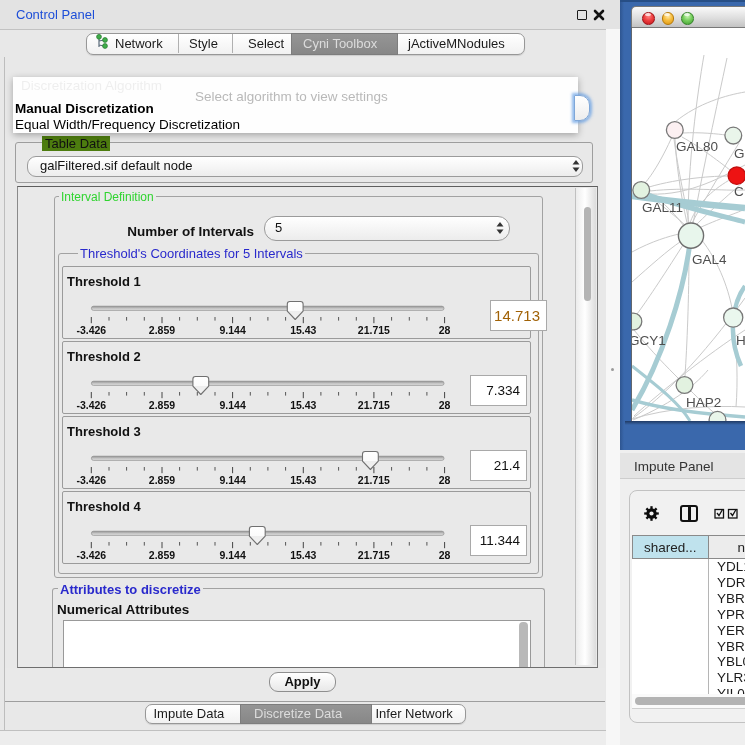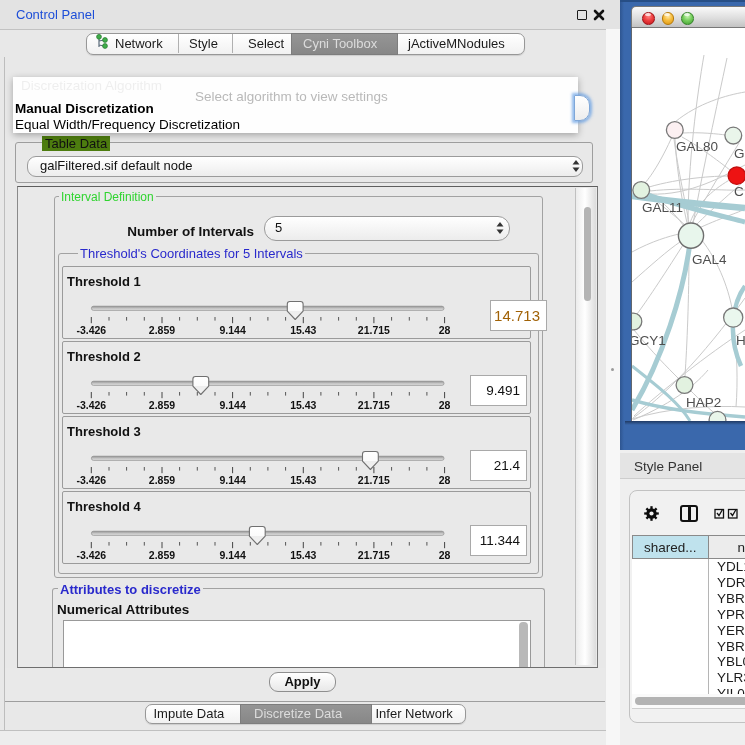--- a/index.html
+++ b/index.html
@@ -149,21 +149,21 @@
       <text x="28.3" y="38.5" text-anchor="middle" font-family="Liberation Sans, sans-serif" font-size="10.5" font-weight="bold" fill="#111">-3.426</text>
       <text x="99.0" y="38.5" text-anchor="middle" font-family="Liberation Sans, sans-serif" font-size="10.5" font-weight="bold" fill="#111">2.859</text>
       <text x="169.6" y="38.5" text-anchor="middle" font-family="Liberation Sans, sans-serif" font-size="10.5" font-weight="bold" fill="#111">9.144</text>
       <text x="240.3" y="38.5" text-anchor="middle" font-family="Liberation Sans, sans-serif" font-size="10.5" font-weight="bold" fill="#111">15.43</text>
       <text x="310.9" y="38.5" text-anchor="middle" font-family="Liberation Sans, sans-serif" font-size="10.5" font-weight="bold" fill="#111">21.715</text>
       <text x="381.6" y="38.5" text-anchor="middle" font-family="Liberation Sans, sans-serif" font-size="10.5" font-weight="bold" fill="#111">28</text>
       <g transform="translate(137.8,13.3)">
         <path d="M -5.3,-6.8 L 5.3,-6.8 A 2.6,2.6 0 0 1 7.9,-4.2 L 7.9,2.8 L 0,11.2 L -7.9,2.8 L -7.9,-4.2 A 2.6,2.6 0 0 1 -5.3,-6.8 Z" fill="url(#thm)" stroke="#707070" stroke-width="1.1" stroke-linejoin="round"></path>
       </g>
     </svg>
-    <div style="position:absolute;left:407px;top:33px;width:49px;height:29px;background:#fff;border:1.5px solid #a9a9a9;font-size:13.5px;color:#111;text-align:right;line-height:29px;padding-right:6px;">9.491</div>
+    <div style="position:absolute;left:407px;top:33px;width:49px;height:29px;background:#fff;border:1.5px solid #a9a9a9;font-size:13.5px;color:#111;text-align:right;line-height:29px;padding-right:6px;">7.334</div>
   </div>
 <div style="position:absolute;left:62px;top:416px;width:467px;height:71px;border:1px solid #9b9b9b;border-radius:2px;">
     <div style="position:absolute;left:4px;top:7px;font-weight:bold;font-size:13px;color:#111;">Threshold 3</div>
     <svg width="469" height="44" style="position:absolute;left:0;top:28px;overflow:visible">
       <rect x="28.4" y="11.2" width="352.6" height="4.2" rx="2.1" fill="url(#trk)" stroke="#8f8f8f" stroke-width="0.7"></rect>
       <line x1="28.3" y1="22" x2="28.3" y2="28.2" stroke="#444" stroke-width="1"></line>
       <line x1="46.0" y1="22" x2="46.0" y2="25.6" stroke="#555" stroke-width="1"></line>
       <line x1="63.6" y1="22" x2="63.6" y2="25.6" stroke="#555" stroke-width="1"></line>
       <line x1="81.3" y1="22" x2="81.3" y2="25.6" stroke="#555" stroke-width="1"></line>
       <line x1="99.0" y1="22" x2="99.0" y2="28.2" stroke="#444" stroke-width="1"></line>
@@ -341,21 +341,21 @@
     <text x="736" y="345">H</text>
     <text x="686" y="406.5">HAP2</text>
   </g>
 </svg>
 </div>
 
 <div class="abs" style="left:625px;top:421px;width:120px;height:4px;background:linear-gradient(rgba(10,20,40,0.55),rgba(10,20,40,0));"></div>
 
 <div class="abs" style="left:620px;top:450px;width:125px;height:295px;background:#efefef;"></div>
 <div class="abs" style="left:620px;top:453px;width:125px;height:25px;background:#e4e4e4;border-bottom:1px solid #cdcdcd;"></div>
-<div class="abs" style="left:634px;top:459px;font-size:13.5px;color:#333;">Style Panel</div>
+<div class="abs" style="left:634px;top:459px;font-size:13.5px;color:#333;">Impute Panel</div>
 
 <div class="abs" style="left:629px;top:490px;width:130px;height:231px;background:#f1f1f1;border:1px solid #c2c2c2;border-radius:8px;"></div>
 
 <svg class="abs" style="left:643px;top:505px" width="17" height="17" viewBox="0 0 17 17">
   <g fill="#0d0d0d">
     <circle cx="8.5" cy="8.5" r="5.2"></circle>
     <g stroke="#0d0d0d" stroke-width="2.3">
       <line x1="8.5" y1="1.2" x2="8.5" y2="15.8"></line>
       <line x1="1.2" y1="8.5" x2="15.8" y2="8.5"></line>
       <line x1="3.4" y1="3.4" x2="13.6" y2="13.6"></line>

